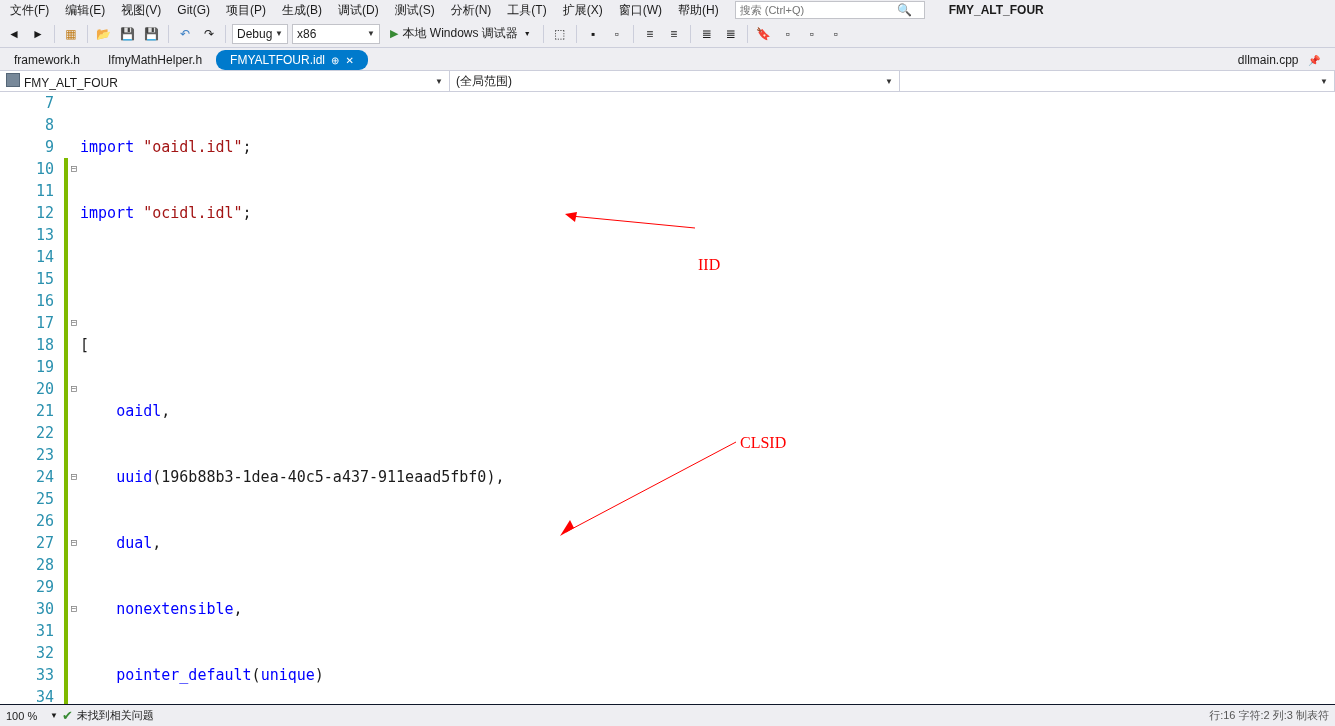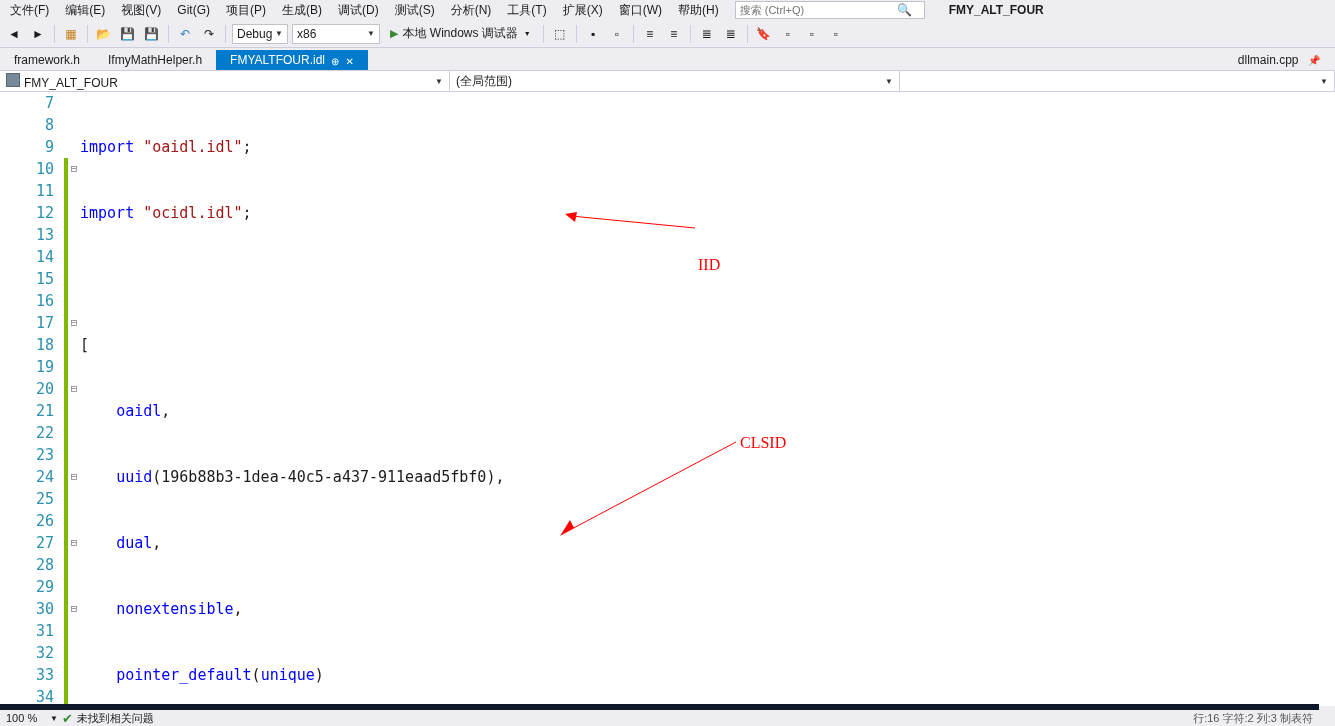--- a/index.html
+++ b/index.html
@@ -11,22 +11,22 @@
 .menubar .search .sicon { width: 18px; text-align: center; color: #555; }
 .menubar .titleproj { margin-left: 20px; font-weight: bold; color: #1b1b1b; }
 .toolbar { display: flex; align-items: center; height: 28px; padding: 0 4px; gap: 4px; background: #eeeef2; border-bottom: 1px solid #cccedb; }
 .tb-btn { width: 20px; height: 20px; display: flex; align-items: center; justify-content: center; color: #1b1b1b; }
 .tb-sep { width: 1px; height: 18px; background: #cccedb; margin: 0 2px; }
 .tb-drop { display: flex; align-items: center; border: 1px solid #c2c3c9; background: #fff; height: 20px; padding: 0 4px; min-width: 56px; justify-content: space-between; }
 .tb-drop .ch { font-size: 8px; color: #333; }
 .tb-run { display: flex; align-items: center; gap: 4px; padding: 0 6px; height: 20px; }
 .tb-run .play { color: #388a34; font-size: 11px; }
 .filetabs { display: flex; align-items: flex-end; height: 22px; background: #eeeef2; }
-.filetab { padding: 3px 14px; background: #eeeef2; color: #1b1b1b; font-size: 12px; display: flex; align-items: flex-end; gap: 6px; }
-.filetab.active { background: #007acc; color: #fff; }
+.filetab { padding: 3px 14px; background: #eeeef2; color: #1b1b1b; font-size: 12px; display: flex; align-items: center; gap: 6px; }
+.filetab.active { background: #007acc; color: #fff; border-radius: 9px; }
 .filetab .pin, .filetab .close { font-size: 10px; }
 .right-tab { margin-left: auto; padding: 3px 14px; color: #1b1b1b; display: flex; align-items: center; gap: 10px; }
 .nav-combos { display: flex; height: 22px; background: #fff; border-top: 1px solid #cccedb; border-bottom: 1px solid #cccedb; }
 .nav-combo { display: flex; align-items: center; padding: 0 6px; border-right: 1px solid #cccedb; justify-content: space-between; }
 .nav-combo .ch { font-size: 8px; color: #333; }
 .nc1 { width: 450px; } .nc2 { width: 450px; } .nc3 { flex: 1; }
 .nav-combo .nicon { width: 14px; height: 14px; display: inline-block; background: #789; margin-right: 4px; border: 1px solid #567; }
 .editor { position: relative; background: #fff; height: 614px; overflow: hidden; }
 .codearea { display: flex; font-family: "NSimSun","SimSun",monospace; font-size: 15px; line-height: 22px; }
 .gutter { width: 64px; text-align: right; padding-right: 10px; color: #2b91af; background: #fff; }
@@ -34,21 +34,21 @@
 .changebar { width: 4px; background: #fff; }
 .changebar .seg { width: 4px; height: 22px; }
 .changebar .g { background: #7fba00; }
 .foldcol { width: 12px; background: #fff; color: #808080; font-size: 11px; text-align: center; }
 .foldcol div { height: 22px; }
 .code { flex: 1; white-space: pre; }
 .code .row { height: 22px; }
 .kw { color: #0000ff; }
 .str { color: #a31515; }
 .ann { position: absolute; color: #ff0000; font-family: "SimSun", serif; font-size: 16px; pointer-events: none; }
-.statusbar { position: absolute; bottom: 0; left: 0; right: 16px; height: 22px; background: #eeeef2; border-top: 6px solid #0f172a; display: flex; align-items: center; padding: 0 6px; font-size: 11px; color: #1b1b1b; }
+.statusbar { position: absolute; bottom: 0; left: 0; right: 0; height: 22px; background: #eeeef2; border-top: 1px solid #0f172a; display: flex; align-items: center; padding: 0 6px; font-size: 11px; color: #1b1b1b; }
 .statusbar .zoom { width: 44px; }
 .statusbar .ok { color: #388a34; margin: 0 4px; font-size: 13px; }
 .statusbar .right { margin-left: auto; color: #555; }
 svg.arrow { position: absolute; pointer-events: none; }
 </style>
 </head>
 <body>
 
 <div class="menubar">
   <span class="menu-item">文件(F)</span>

